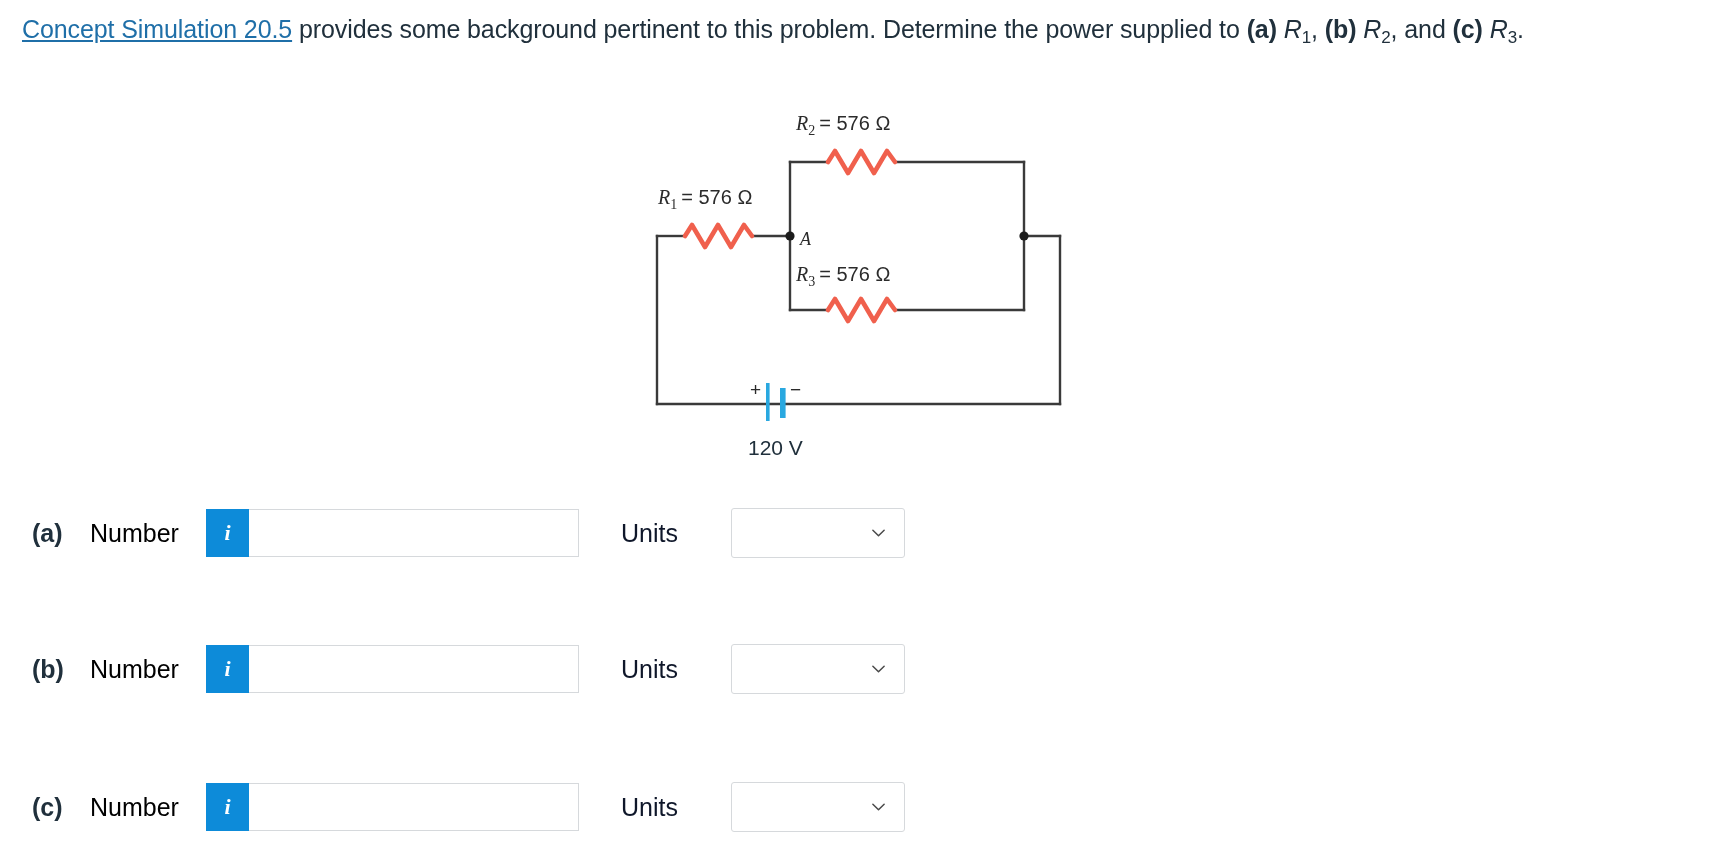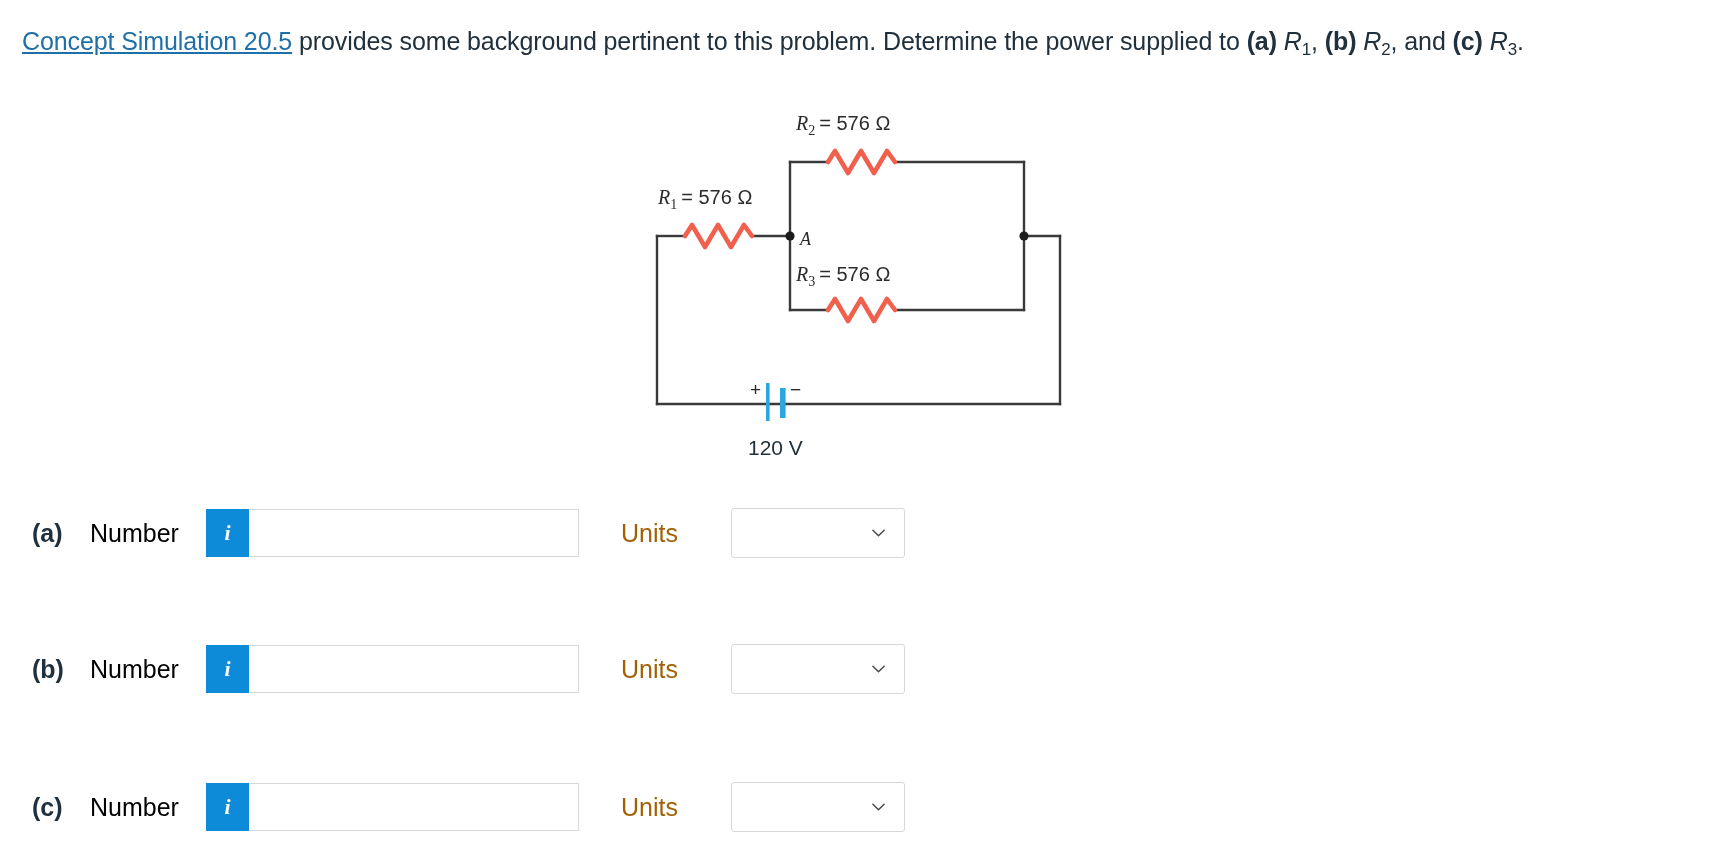--- a/index.html
+++ b/index.html
@@ -13,21 +13,21 @@
     font-family: "Liberation Sans", sans-serif;
     color: #22313f;
     overflow: hidden;
     position: relative;
   }
 
   
   .prompt {
     position: absolute;
     left: 22px;
-    top: 22px;
+    top: 10px;
     width: 1690px;
     font-size: 25px;
     line-height: 1.55;
     color: #20303c;
     letter-spacing: -0.1px;
   }
   .prompt .link {
     color: #1f6fa8;
   }
   .prompt b { font-weight: bold; }
@@ -105,21 +105,21 @@
     font-size: 20px;
     padding: 0 10px;
     outline: none;
     color: #20303c;
     font-family: "Liberation Sans", sans-serif;
     box-sizing: border-box;
   }
 
   .units-label {
     font-size: 25px;
-    color: #a16207;
+    color: #0f172a;
     margin-left: 42px;
     width: 110px;
   }
   .units-select {
     position: relative;
     width: 172px;
     height: 48px;
     border: 1px solid #d6d9dc;
     border-radius: 3px;
     background: #ffffff;

